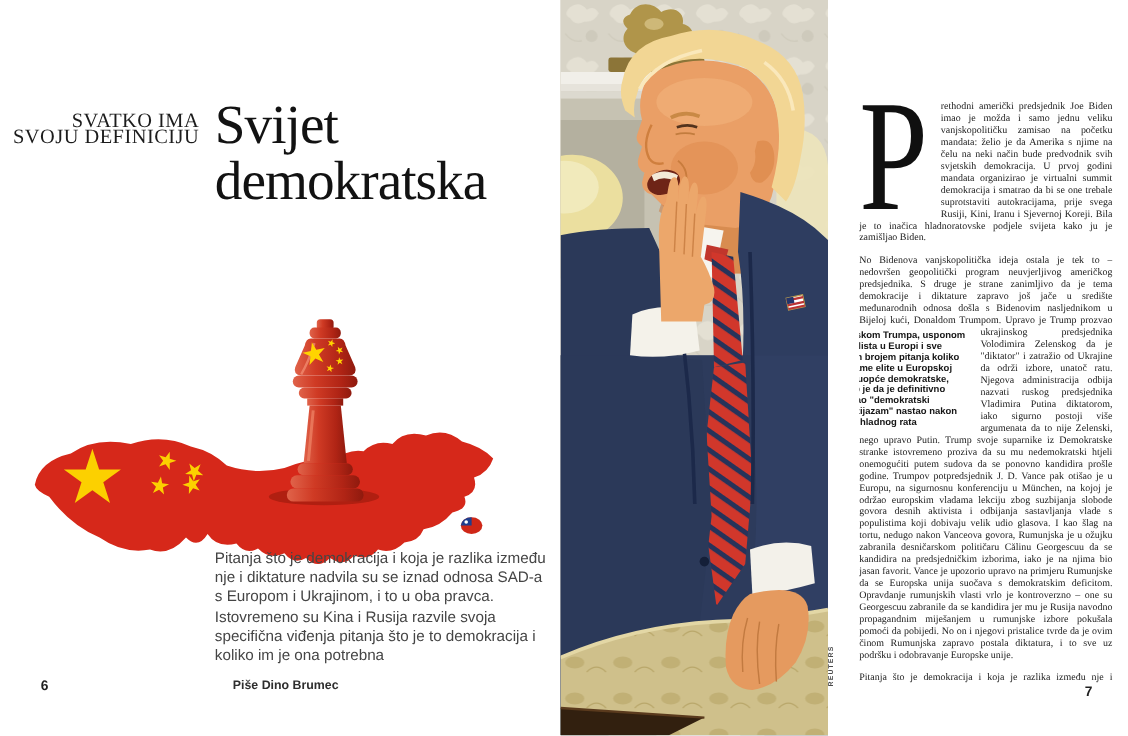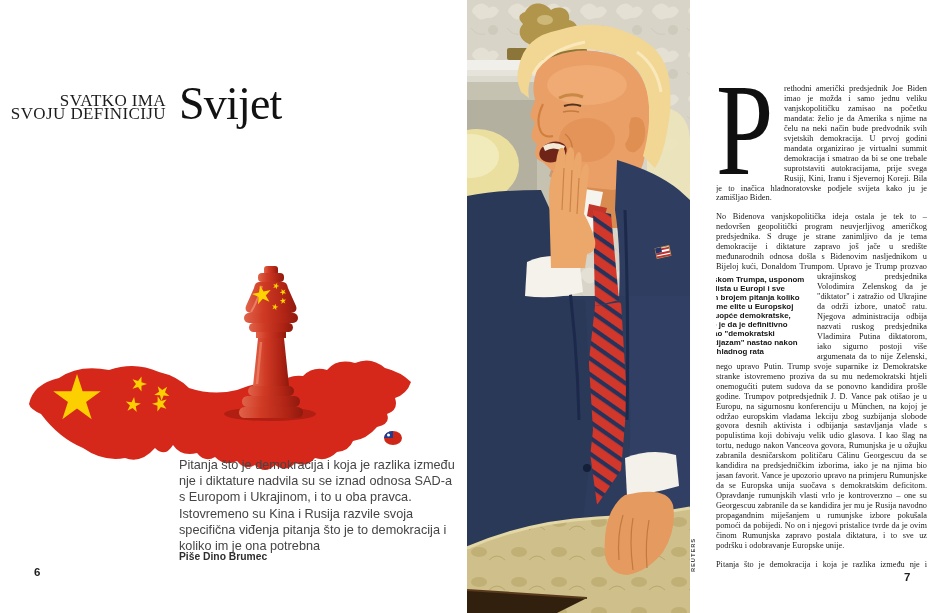--- a/index.html
+++ b/index.html
@@ -19,21 +19,21 @@
     font-size:46px;line-height:47px;letter-spacing:-.8px;color:#121212;
   }
   .headline span{display:block;}
   .illustration{position:absolute;left:15px;top:262px;}
   .intro{
     position:absolute;left:179px;top:457px;width:276px;margin:0;
     font-family:"Liberation Sans",sans-serif;font-size:12.7px;line-height:16.2px;
     color:#454545;
   }
   .byline{
-    position:absolute;left:179px;top:551px;margin:0;
+    position:absolute;left:179px;top:551px;margin:15px;
     font-family:"Liberation Sans",sans-serif;font-size:10.3px;font-weight:700;color:#2e2e2e;
   }
   .pageno{position:absolute;font-family:"Liberation Sans",sans-serif;
     font-size:11.5px;font-weight:700;color:#1f1f1f;}
   .pageno-left{left:34px;top:566px;}
   .pageno-right{left:904px;top:571px;}
   
   .photo{position:absolute;left:467px;top:0;width:223px;height:613px;overflow:hidden;background:#d8d4c7;}
   .photo svg{display:block;}
   .credit{
@@ -68,20 +68,21 @@
 
 <div>
 
   <div class="kicker">
     <span>SVATKO IMA</span><br>
     <span>SVOJU DEFINICIJU</span>
   </div>
 
   <h1 class="headline">
     <span>Svijet</span>
+    <span>demokratska</span>
   </h1>
 
   <svg class="illustration" width="445" height="235" viewBox="0 0 445 235">
     <defs>
       <path id="ustar" d="M0,-1 0.2246,-0.309 0.951,-0.309 0.3633,0.118 0.5878,0.809 0,0.382 -0.5878,0.809 -0.3633,0.118 -0.951,-0.309 -0.2246,-0.309Z"></path>
       <linearGradient id="kg" x1="0" y1="0" x2="1" y2="0">
         <stop offset="0" stop-color="#e0634a"></stop>
         <stop offset=".35" stop-color="#cf3a24"></stop>
         <stop offset=".75" stop-color="#b02415"></stop>
         <stop offset="1" stop-color="#8f1a0e"></stop>

